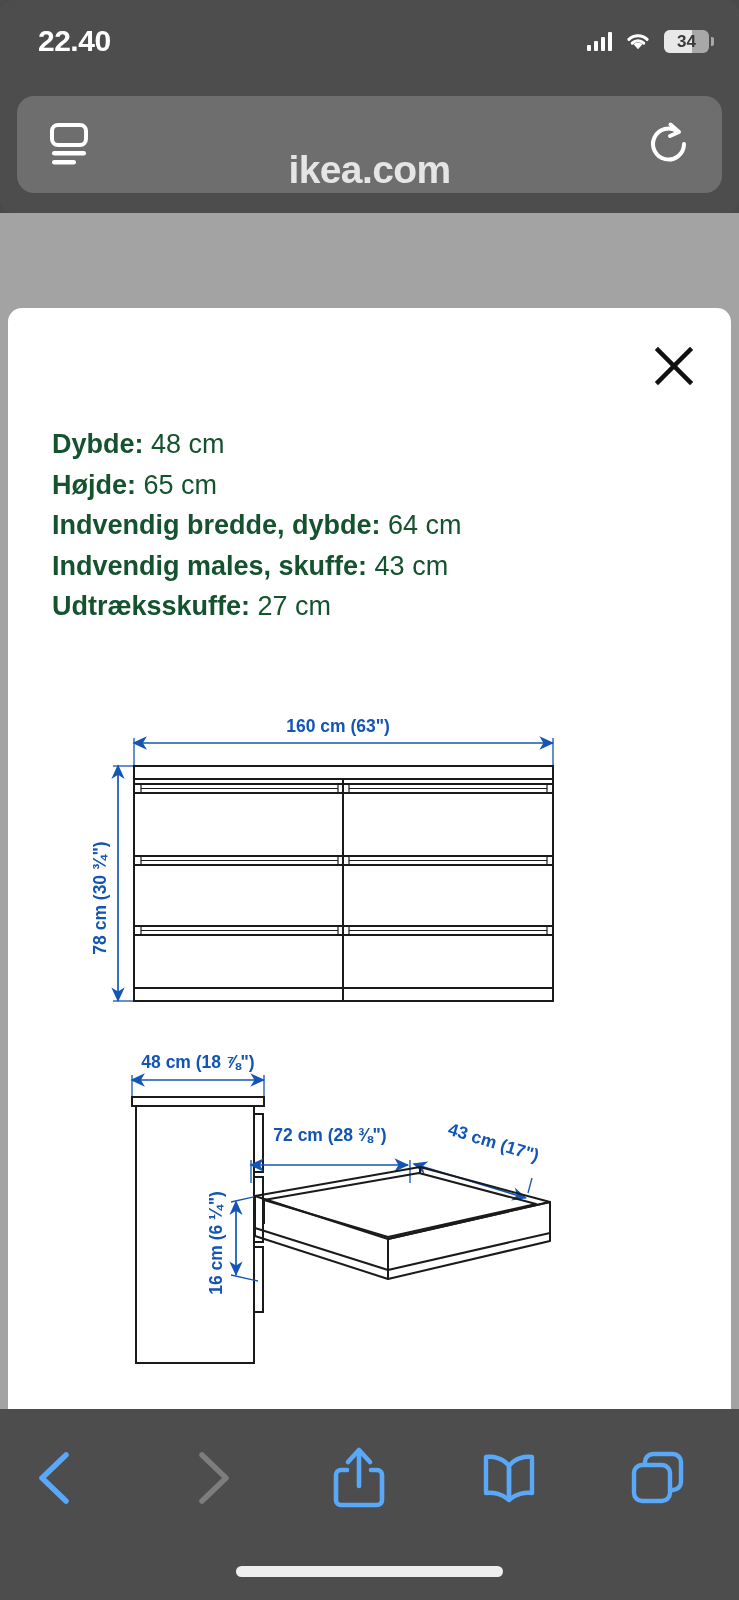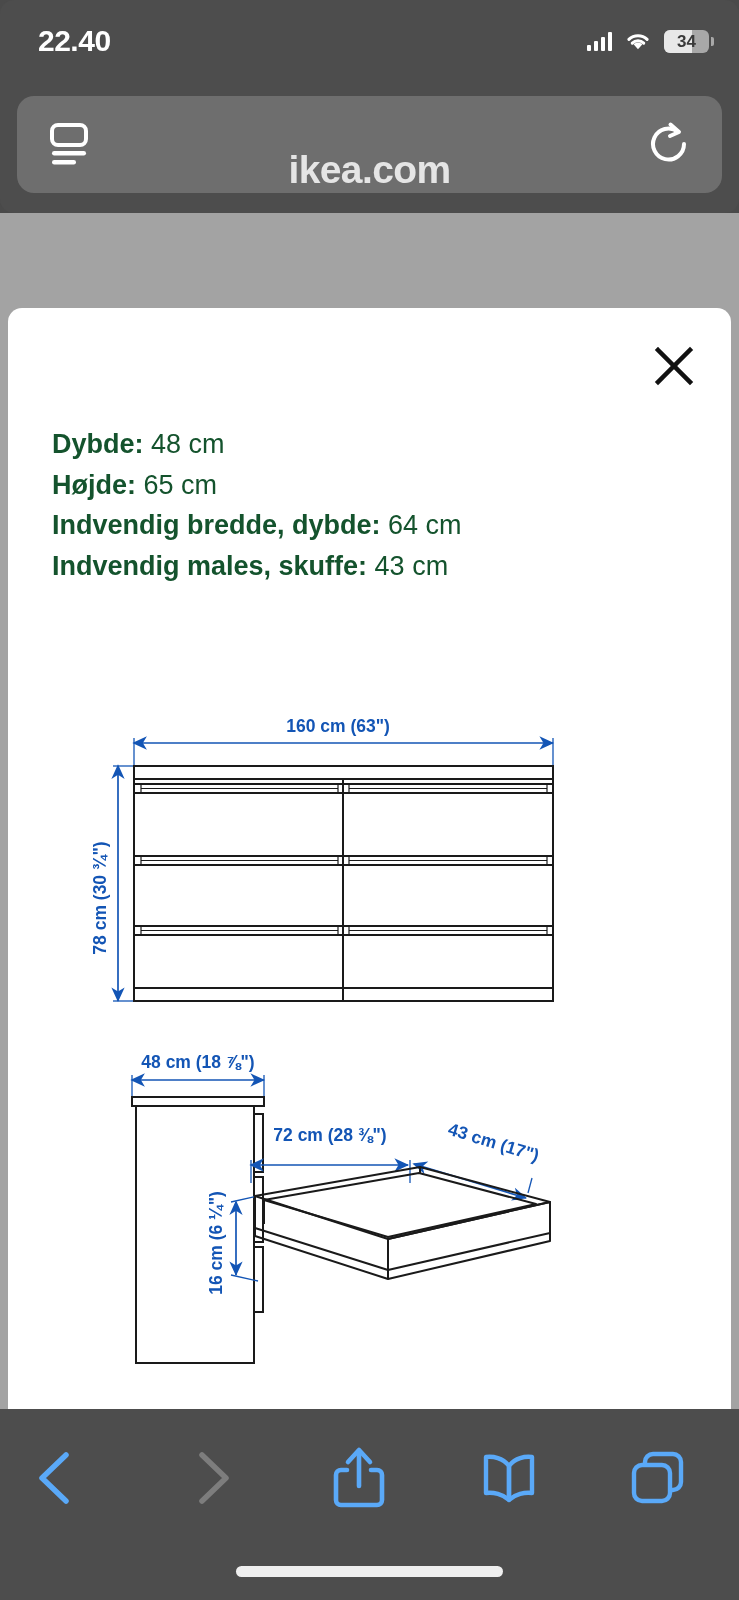--- a/index.html
+++ b/index.html
@@ -193,20 +193,24 @@
       <span class="v">65 cm</span>
     </div>
     <div class="spec-row">
       <span class="k">Indvendig bredde, dybde:</span>
       <span class="v">64 cm</span>
     </div>
     <div class="spec-row">
       <span class="k">Indvendig males, skuffe:</span>
       <span class="v">43 cm</span>
     </div>
+    <div class="spec-row">
+      <span class="k">Udtræksskuffe:</span>
+      <span class="v">27 cm</span>
+    </div>
   </div>
 
   <div id="drawings">
     <svg width="723" height="660" viewBox="0 0 723 660">
       <defs>
         <marker id="ah" markerWidth="9" markerHeight="9" refX="8" refY="4.5" orient="auto">
           <path d="M0,0.6 L8.6,4.5 L0,8.4 L2.4,4.5 Z" fill="#1355b5"></path>
         </marker>
         <marker id="ahS" markerWidth="9" markerHeight="9" refX="1" refY="4.5" orient="auto">
           <path d="M8.6,0.6 L0,4.5 L8.6,8.4 L6.2,4.5 Z" fill="#1355b5"></path>

